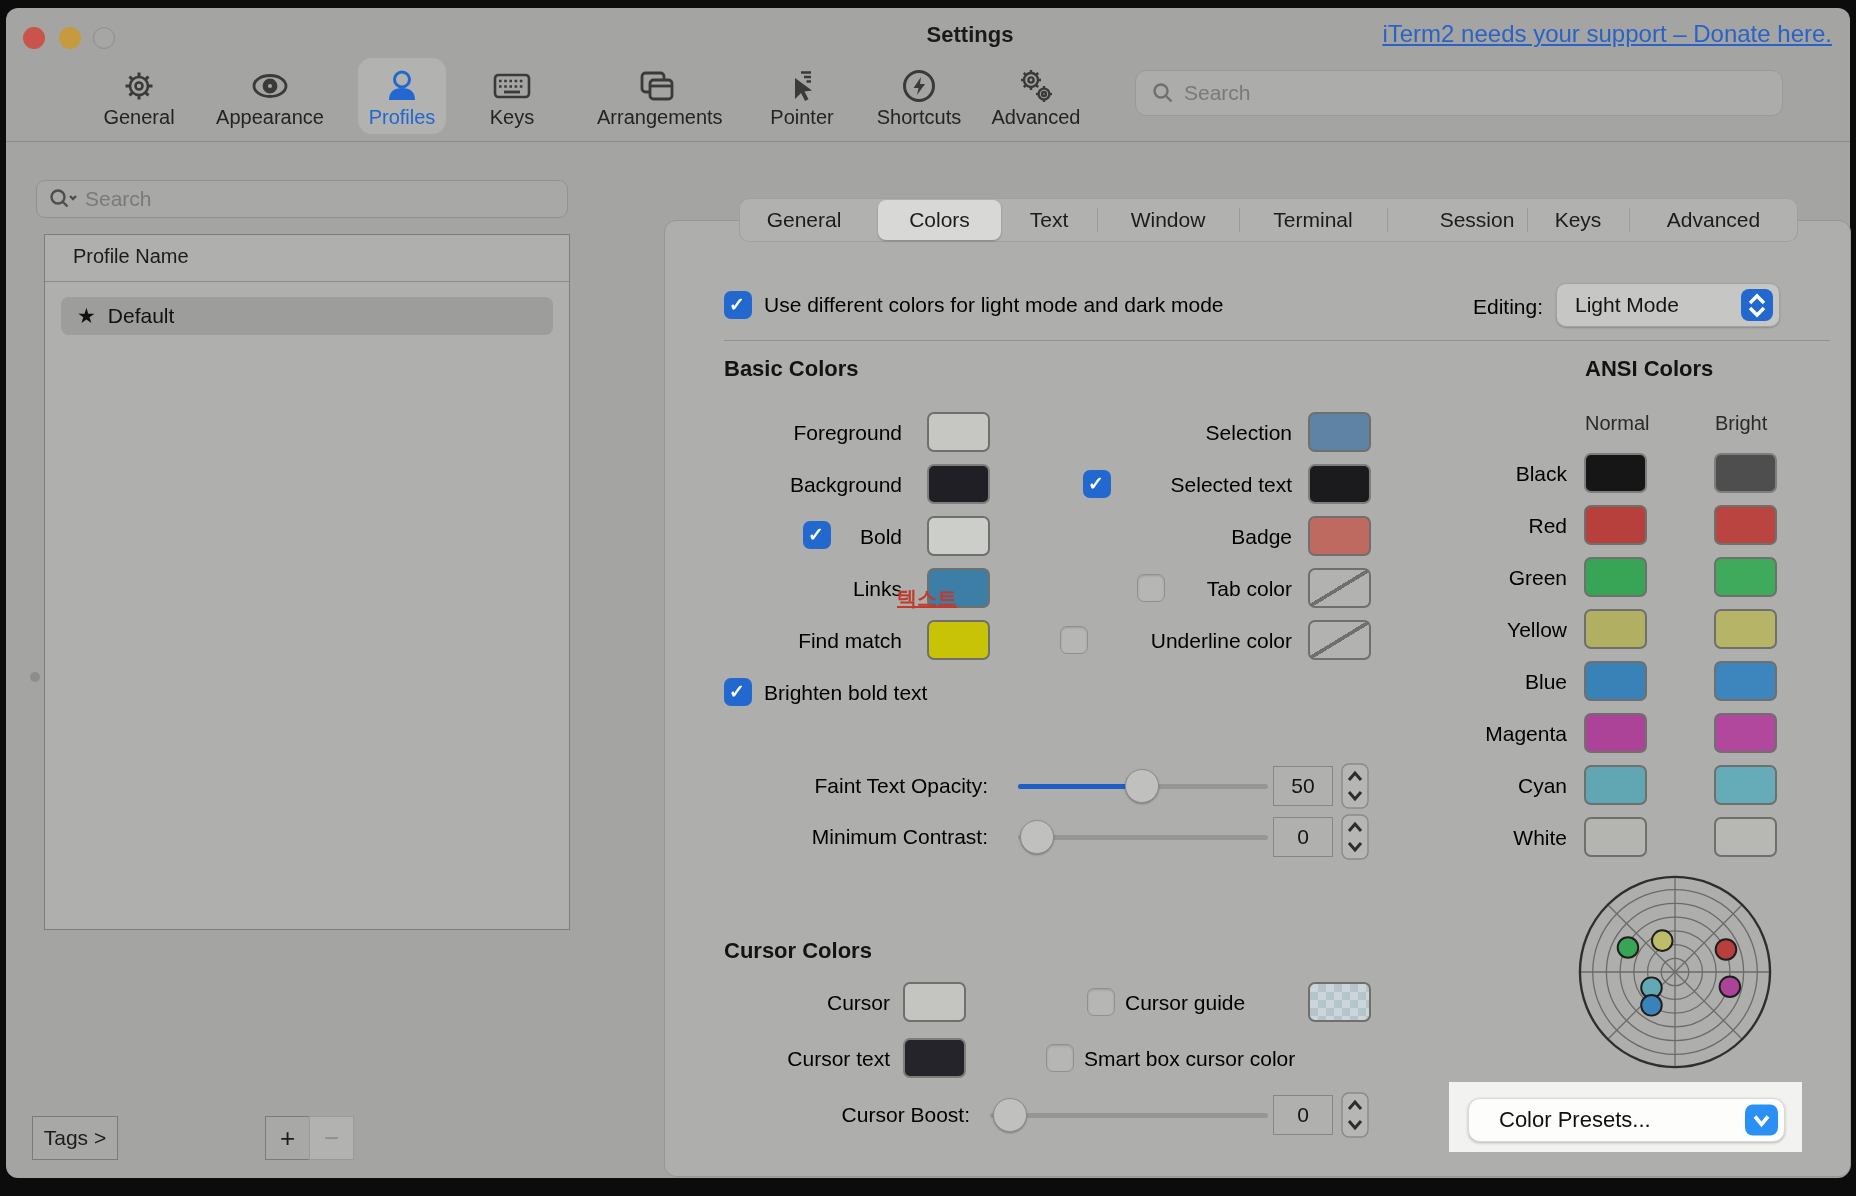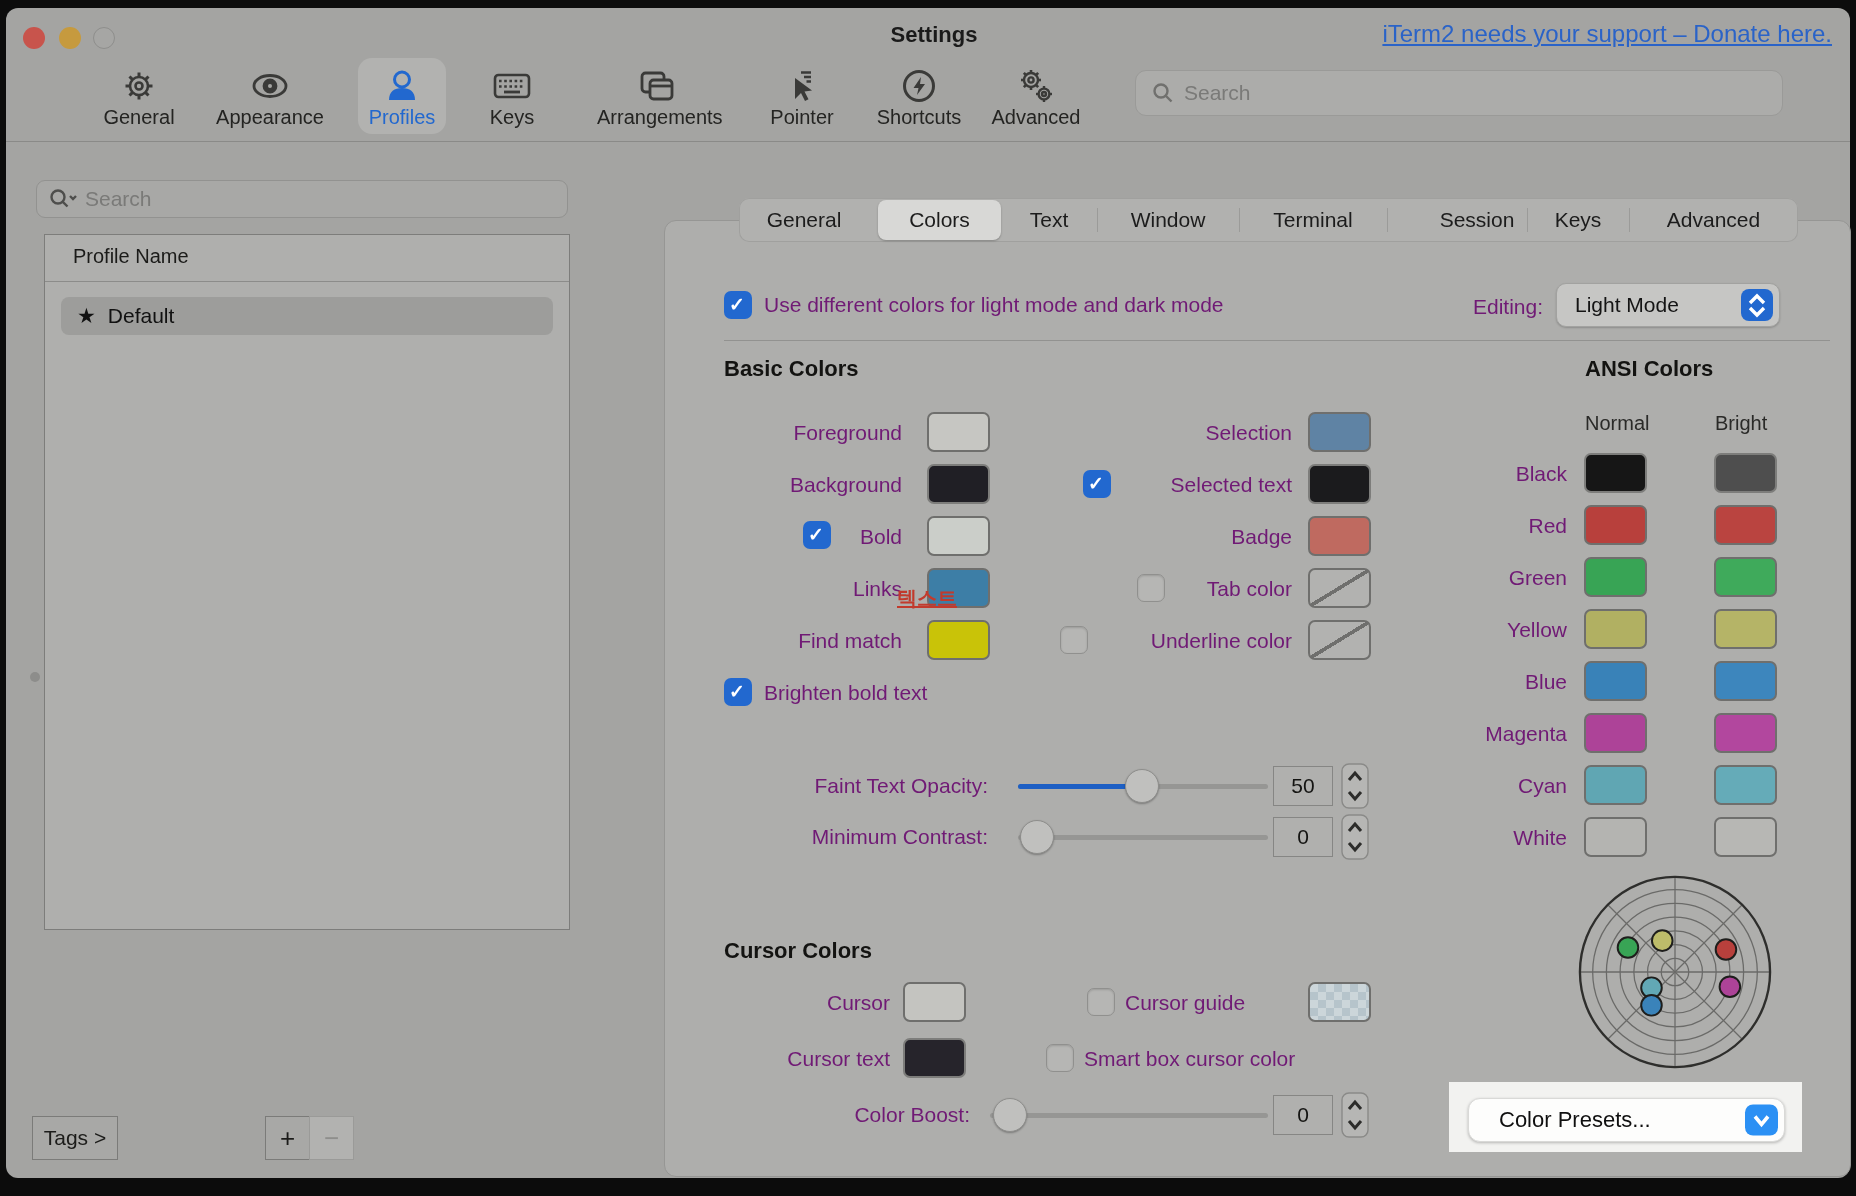--- a/index.html
+++ b/index.html
@@ -2,21 +2,21 @@
 <html><head>
 <meta charset="utf-8">
 <style>
   html,body{margin:0;padding:0;background:#0c0c0c;}
   #screen{position:relative;width:1856px;height:1196px;background:#0c0c0c;overflow:hidden;
           font-family:"Liberation Sans",sans-serif;color:#1c1c1a;}
   .abs{position:absolute;}
   #window{left:6px;top:8px;width:1844px;height:1170px;background:#a4a4a2;border-radius:12px;}
   
   .tl{width:22px;height:22px;border-radius:50%;top:19px;}
-  #win-title{top:14px;left:928px;transform:translateX(-50%);font-size:22px;font-weight:bold;color:#1a1a1a;}
+  #win-title{top:14px;left:964px;transform:translateX(-50%);font-size:22px;font-weight:bold;color:#1a1a1a;}
   #donate{top:12px;right:18px;font-size:24px;text-decoration:underline;}
   
   .tbitem{top:50px;width:120px;height:78px;text-align:center;}
   .tbitem .ticon{display:block;margin:6px auto 0;}
   .tblabel{display:block;margin-top:-2px;font-size:20px;color:#242422;}
   #tb-sel{left:352px;top:50px;width:88px;height:76px;background:#b2b2b0;border-radius:14px;}
   #tb-search{left:1129px;top:62px;width:646px;height:44px;background:#acacaa;border:1.5px solid #9a9a98;
              border-radius:11px;display:flex;align-items:center;}
   .ph{color:#7a7a78;font-size:21px;}
   #toolbar-divider{left:0;top:133px;width:1844px;height:1px;background:#8a8a88;}
@@ -39,21 +39,21 @@
   
   #panel{left:658px;top:212px;width:1185px;height:955px;background:#aeaeac;border:1px solid #969694;border-radius:12px;}
   #tabbar{left:733px;top:190px;width:1059px;height:44px;background:#b1b1af;border-radius:10px;
           box-shadow:inset 0 0 0 1px #a0a09e;}
   .tab{position:absolute;top:0;height:44px;display:flex;align-items:center;justify-content:center;
        font-size:21px;color:#1c1c1c;}
   #tab-selected{position:absolute;left:139px;top:2px;width:123px;height:40px;background:#d8d8d6;border-radius:8px;
                 box-shadow:0 1px 2px rgba(0,0,0,.25);}
   .tabsep{position:absolute;top:10px;width:1px;height:24px;background:#9b9b99;}
   
-  .lbl{font-size:21px;line-height:24px;color:#701a75;}
+  .lbl{font-size:21px;line-height:24px;color:#000000;}
   .r{text-align:right;}
   .cb{width:28px;height:28px;border-radius:7px;box-sizing:border-box;}
   .cb.on{background:#2268cf;}
   .cb.on::after{content:"✓";color:#fff;font-size:19px;font-weight:bold;position:absolute;left:5px;top:2px;}
   .cb.off{background:#b6b6b4;border:1px solid #90908e;box-shadow:inset 0 1px 2px rgba(0,0,0,.15);}
   .well{width:63px;height:40px;border:2px solid #6f6f6d;border-radius:7px;box-sizing:border-box;}
   .well.darkb{border-color:#7d7d7b;}
   .well.none{background:#b2b2b0;
     background-image:linear-gradient(to bottom right,transparent 47%,#6f6f6d 47%,#6f6f6d 53%,transparent 53%);}
   .well.speck{background-image:radial-gradient(rgba(255,255,255,.14) 1.2px,transparent 1.3px);background-size:7px 7px;}
@@ -400,21 +400,21 @@
     <div class="abs cb off" style="left:1081px;top:980px;"></div>
     <div class="abs lbl" style="left:1119px;top:983px;">Cursor guide</div>
     <div class="abs well checker" style="left:1302px;top:974px;"></div>
 
     <div class="abs lbl r" style="left:694px;top:1039px;width:190px;">Cursor text</div>
     <div class="abs well darkb speck" style="left: 897px; top: 1030px; background: rgb(38, 36, 43);"></div>
 
     <div class="abs cb off" style="left:1040px;top:1036px;"></div>
     <div class="abs lbl" style="left:1078px;top:1039px;">Smart box cursor color</div>
 
-    <div class="abs lbl r" style="left:694px;top:1095px;width:270px;">Color Boost:</div>
+    <div class="abs lbl r" style="left:694px;top:1095px;width:270px;">Cursor Boost:</div>
     <div class="abs track" style="left:984px;top:1105px;width:278px;"></div>
     <div class="abs knob" style="left:987px;top:1090px;"></div>
     <div class="abs valbox" style="left:1267px;top:1087px;">
         <span>0</span>
       </div>
     <div class="abs" style="left:1335px;top:1084px;">
       <svg width="28" height="46" viewBox="0 0 28 46" fill="none" stroke="#2c2c2a" stroke-width="3">
           <rect x="1" y="1" width="26" height="44" rx="7" fill="#b6b6b4" stroke="#8a8a88" stroke-width="1.4"></rect>
           <polyline points="8,17 14,10 20,17"></polyline>
           <polyline points="8,29 14,36 20,29"></polyline>

